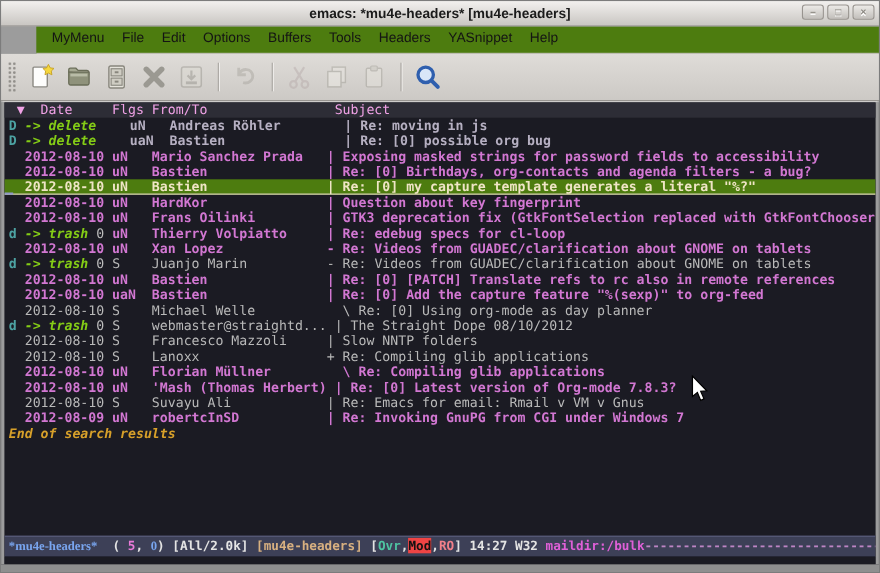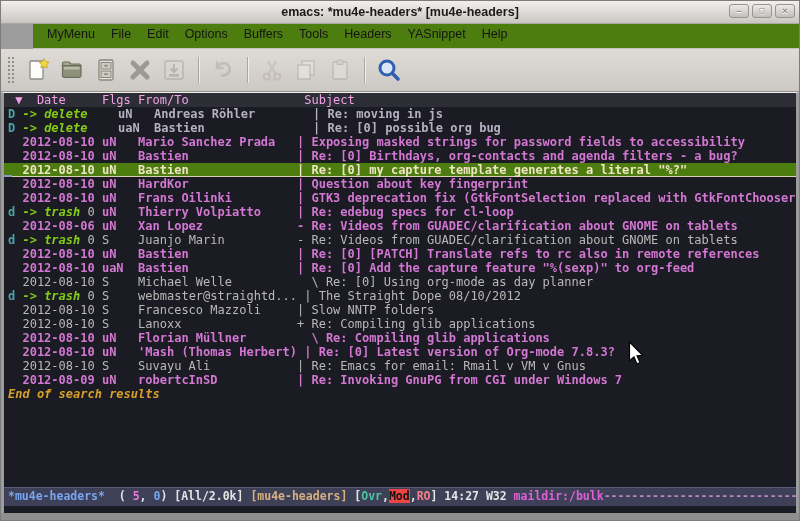--- a/index.html
+++ b/index.html
@@ -39,21 +39,21 @@
   .sg-teal{color:#4da3a3;font-weight:bold;}
   .sg-orange{color:#84cc16;font-style:italic;font-weight:bold;}
   .sg-gray{color:#bdbdbd;}
   .sg-unread{color:#d277d2;font-weight:bold;}
   .sg-read{color:#b9b9b9;}
   .sg-del{color:#b6b0c2;font-weight:bold;margin-left:16px;}
   .sg-hl{color:#efe5c5;font-weight:bold;}
 
   
   .ml-fg{color:#e4e4e4;}
-  .ml-blue{color:#79a5ef;}
+  .ml-blue{color:#79a5ef;font-family:Liberation Serif, serif;}
   .ml-pink{color:#e87ad8;}
   .ml-tan{color:#d8b080;}
   .ml-teal{color:#4fc3a1;}
   .ml-mod{background:#ef4444;color:#111111;}
   .ml-salmon{color:#f2808a;}
   .ml-mag{color:#e060d8;}
   .ml-dash{color:#bd85c4;}
 
   .fringe-cursor{position:absolute;left:0;top:82px;width:8px;height:2px;background:#9098c8;}
   .mouse{position:absolute;left:628px;top:341px;width:18px;height:26px;pointer-events:none;}
@@ -160,21 +160,21 @@
     <div class="headerline"> ▼  Date     Flgs From/To                Subject</div>
     <div class="rows" id="rows">
         <div class="row"><span class="sg-teal">D </span><span class="sg-orange">-&gt; delete  </span><span class="sg-del">uN   Andreas Röhler        | Re: moving in js</span></div>
         <div class="row"><span class="sg-teal">D </span><span class="sg-orange">-&gt; delete  </span><span class="sg-del">uaN  Bastien               | Re: [0] possible org bug</span></div>
         <div class="row"><span class="sg-unread">  2012-08-10 uN   Mario Sanchez Prada   | Exposing masked strings for password fields to accessibility</span></div>
         <div class="row"><span class="sg-unread">  2012-08-10 uN   Bastien               | Re: [0] Birthdays, org-contacts and agenda filters - a bug?</span></div>
         <div class="row hl"><span class="sg-hl">  2012-08-10 uN   Bastien               | Re: [0] my capture template generates a literal "%?"</span></div>
         <div class="row"><span class="sg-unread">  2012-08-10 uN   HardKor               | Question about key fingerprint</span></div>
         <div class="row"><span class="sg-unread">  2012-08-10 uN   Frans Oilinki         | GTK3 deprecation fix (GtkFontSelection replaced with GtkFontChooser)</span></div>
         <div class="row"><span class="sg-teal">d </span><span class="sg-orange">-&gt; trash </span><span class="sg-gray">0 </span><span class="sg-unread">uN   Thierry Volpiatto     | Re: edebug specs for cl-loop</span></div>
-        <div class="row"><span class="sg-unread">  2012-08-06 uN   Xan Lopez             - Re: Videos from GUADEC/clarification about GNOME on tablets</span></div>
+        <div class="row"><span class="sg-unread">  2012-08-10 uN   Xan Lopez             - Re: Videos from GUADEC/clarification about GNOME on tablets</span></div>
         <div class="row"><span class="sg-teal">d </span><span class="sg-orange">-&gt; trash </span><span class="sg-gray">0 </span><span class="sg-read">S    Juanjo Marin          - Re: Videos from GUADEC/clarification about GNOME on tablets</span></div>
         <div class="row"><span class="sg-unread">  2012-08-10 uN   Bastien               | Re: [0] [PATCH] Translate refs to rc also in remote references</span></div>
         <div class="row"><span class="sg-unread">  2012-08-10 uaN  Bastien               | Re: [0] Add the capture feature "%(sexp)" to org-feed</span></div>
         <div class="row"><span class="sg-read">  2012-08-10 S    Michael Welle           \ Re: [0] Using org-mode as day planner</span></div>
         <div class="row"><span class="sg-teal">d </span><span class="sg-orange">-&gt; trash </span><span class="sg-gray">0 </span><span class="sg-read">S    webmaster@straightd... | The Straight Dope 08/10/2012</span></div>
         <div class="row"><span class="sg-read">  2012-08-10 S    Francesco Mazzoli     | Slow NNTP folders</span></div>
         <div class="row"><span class="sg-read">  2012-08-10 S    Lanoxx                + Re: Compiling glib applications</span></div>
         <div class="row"><span class="sg-unread">  2012-08-10 uN   Florian Müllner         \ Re: Compiling glib applications</span></div>
         <div class="row"><span class="sg-unread">  2012-08-10 uN   'Mash (Thomas Herbert) | Re: [0] Latest version of Org-mode 7.8.3?</span></div>
         <div class="row"><span class="sg-read">  2012-08-10 S    Suvayu Ali            | Re: Emacs for email: Rmail v VM v Gnus</span></div>

